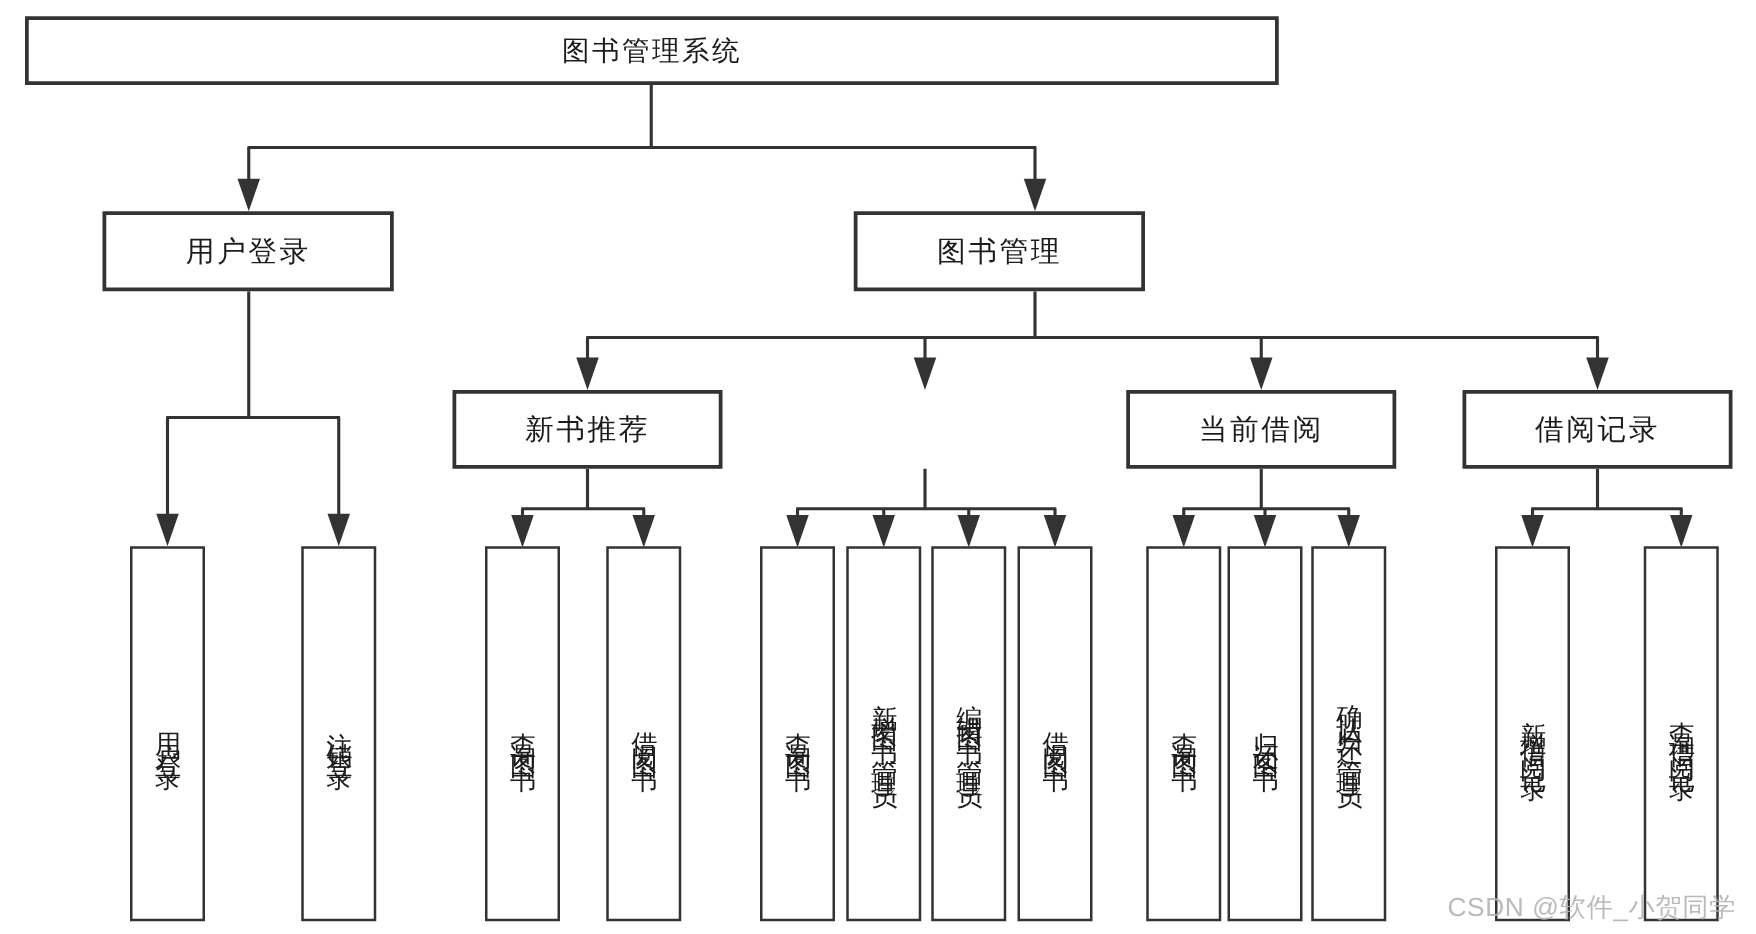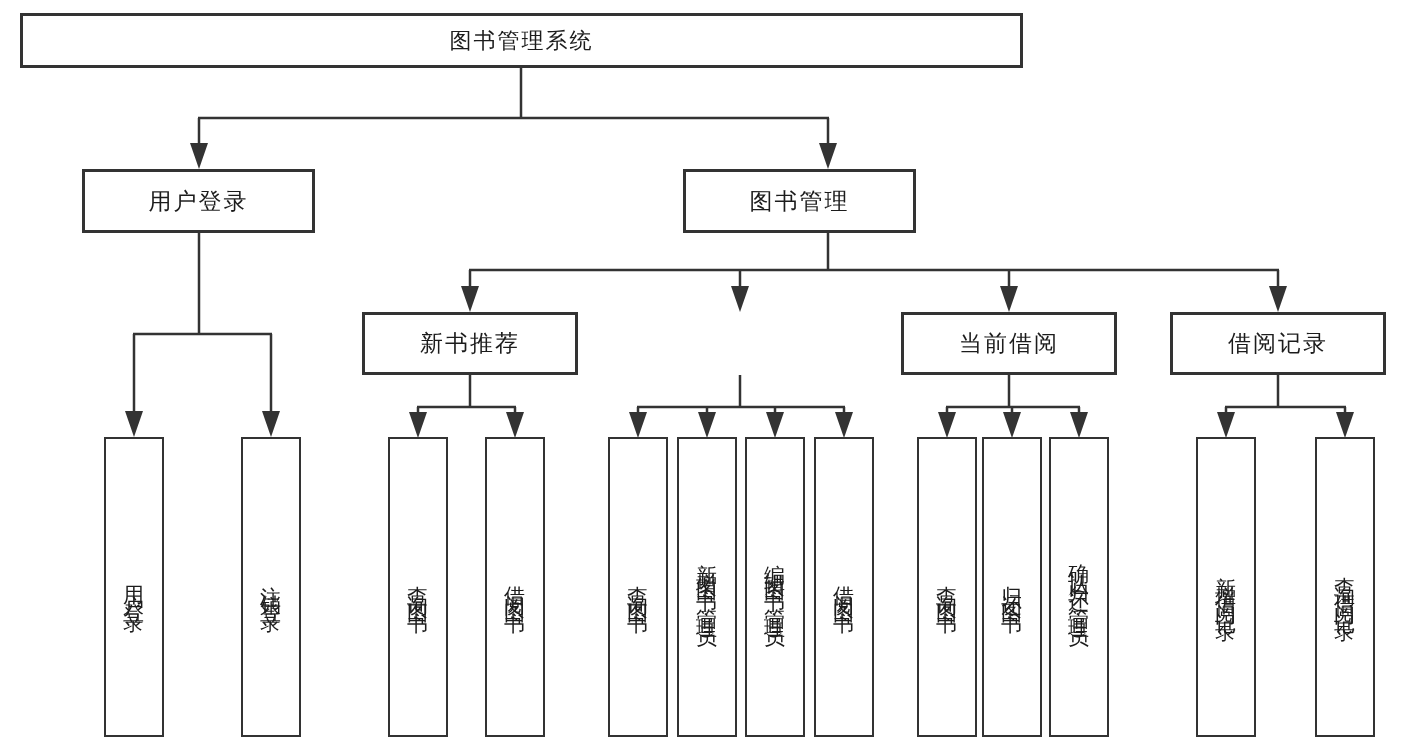--- a/index.html
+++ b/index.html
@@ -201,14 +201,15 @@
   <div class="node leaf leaf-10">
     <span class="vtext">确认归还（管理员）</span>
   </div>
   <div class="node leaf leaf-11">
     <span class="vtext">新增借阅记录</span>
   </div>
   <div class="node leaf leaf-12">
     <span class="vtext">查询借阅记录</span>
   </div>
 
+  <div class="watermark">CSDN @软件_小贺同学</div>
 
 </div>
 
 </body></html>

